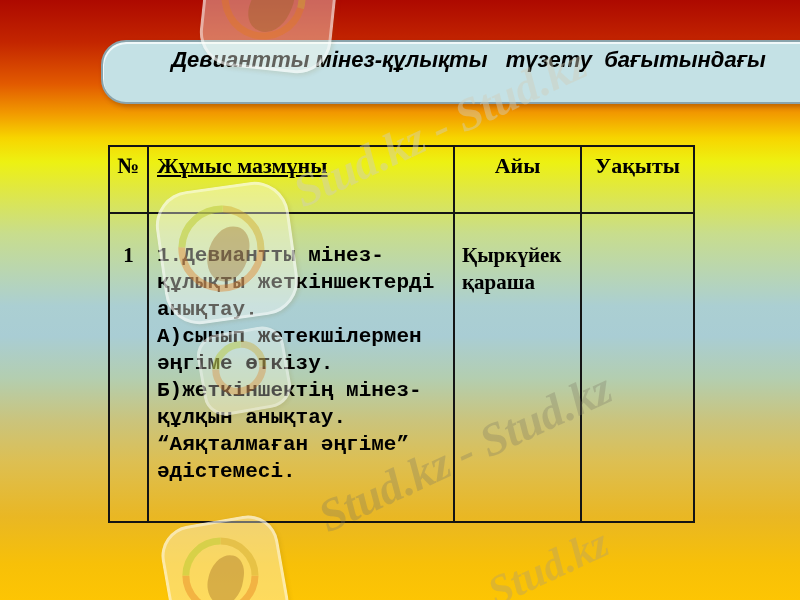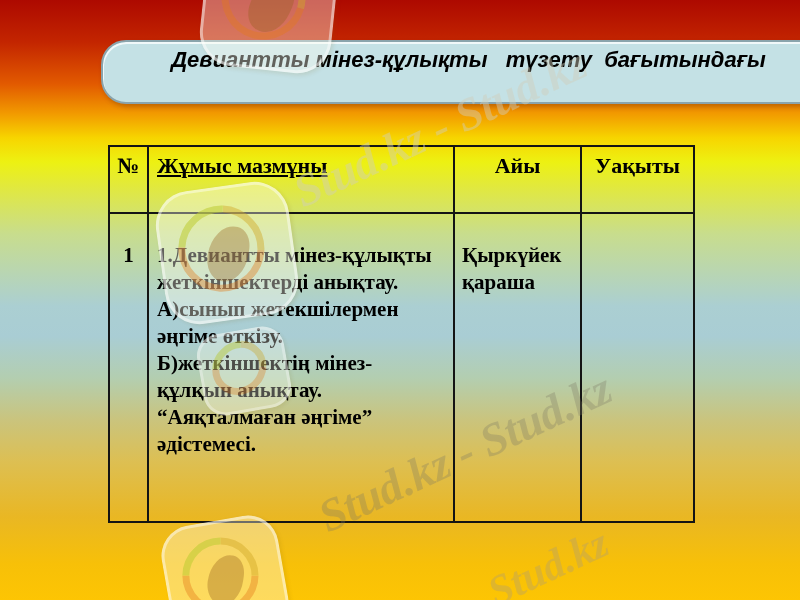--- a/index.html
+++ b/index.html
@@ -68,21 +68,21 @@
     font-size: 22px; line-height: 26px; padding-top: 6px;
   }
   th.h-num   { text-align: center; }
   th.h-work  { text-align: left; padding-left: 8px; text-decoration: underline; }
   th.h-month { text-align: center; }
   th.h-time  { }
   tr.body-row td {
     font-size: 21px; line-height: 27px; padding-top: 28px;
   }
   td.c-num   { text-align: center; }
-  td.c-work  { text-align: left; padding-left: 8px; padding-right: 6px; }
+  td.c-work  { text-align: left; padding-left: 8px; padding-right: 6px; font-family: Liberation Mono, monospace; }
   td.c-month { text-align: left; padding-left: 7px; padding-right: 0; }
   .para { margin: 0; }
 
   
   .wm-layer { position: absolute; inset: 0; z-index: 5; pointer-events: none; }
   .wm-text {
     position: absolute;
     font-family: "Liberation Serif", serif;
     font-weight: bold; font-style: italic;
     white-space: nowrap;

